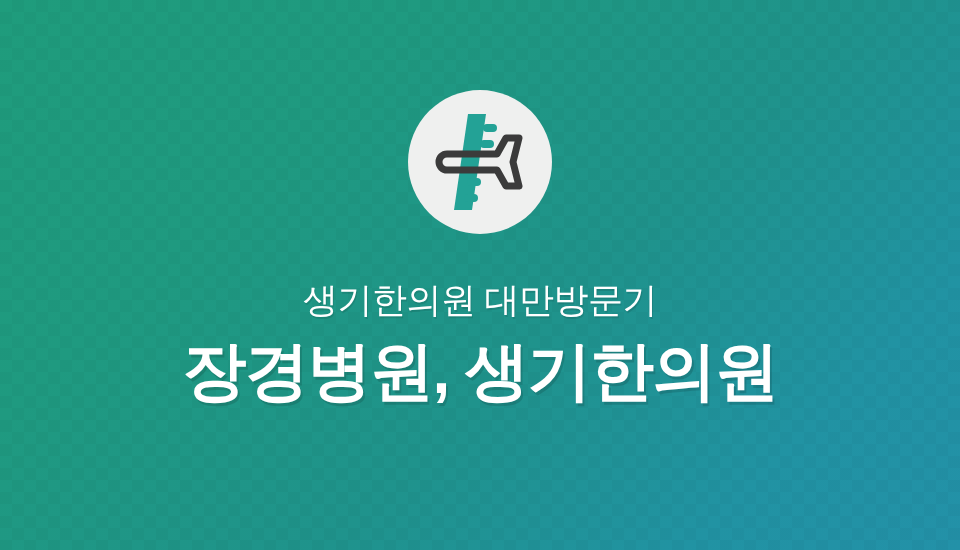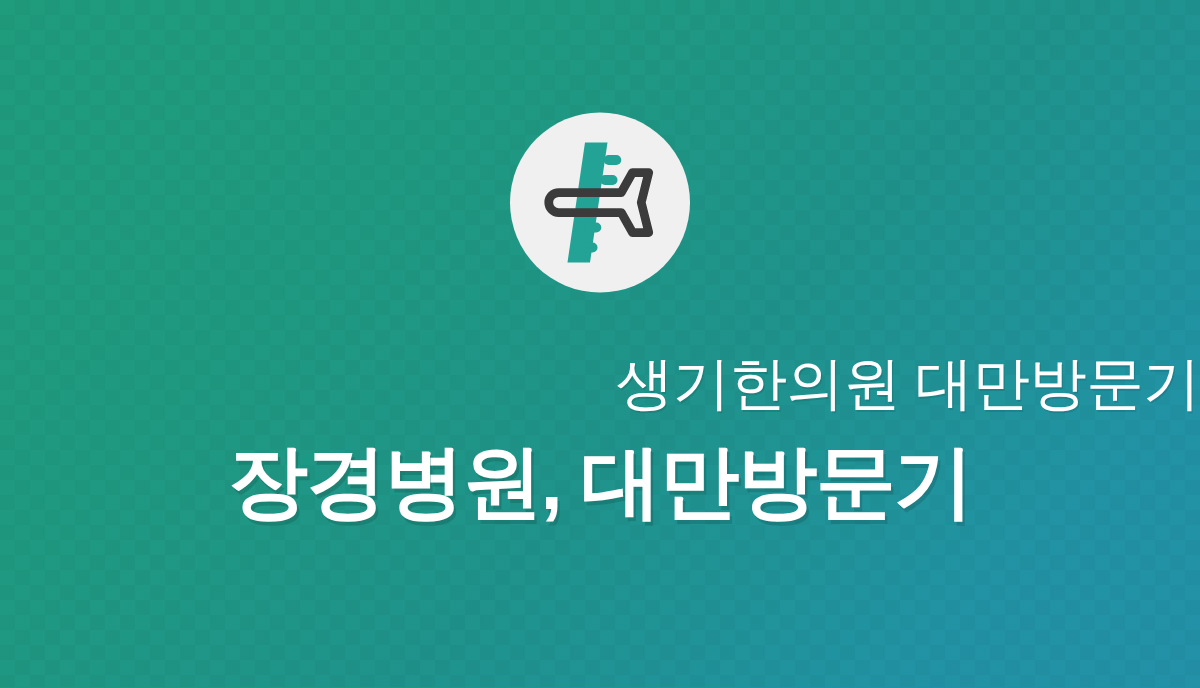--- a/index.html
+++ b/index.html
@@ -56,27 +56,26 @@
   
   #text-block {
     position: absolute;
     left: 0;
     top: 278px;
     width: 960px;
     text-align: center;
   }
 
   #subtitle {
-    font-size: 46px;
+    font-size: 35px;
     line-height: 1.25;
     font-weight: 500;
     color: #ffffff;
     letter-spacing: -0.5px;
     text-shadow: 1px 2px 0 rgba(0,0,0,0.10);
-    text-align: right;
   }
 
   #title {
     margin-top: 12px;
     font-size: 64px;
     line-height: 1.18;
     font-weight: 800;
     color: #ffffff;
     letter-spacing: -1.5px;
     text-shadow: 2px 3px 0 rgba(0,0,0,0.13);
@@ -114,16 +113,16 @@
           <rect x="53" y="30" width="14" height="8" rx="4"></rect>
           <rect x="40" y="68" width="14" height="8" rx="4"></rect>
           <rect x="37" y="84" width="14" height="8" rx="4"></rect>
         </g>
       </svg>
     </span>
   </div>
 
   <div id="text-block">
     <div id="subtitle">생기한의원 대만방문기</div>
-    <div id="title">장경병원, 대만방문기</div>
+    <div id="title">장경병원, 생기한의원</div>
   </div>
 
 </div>
 
 </body></html>

